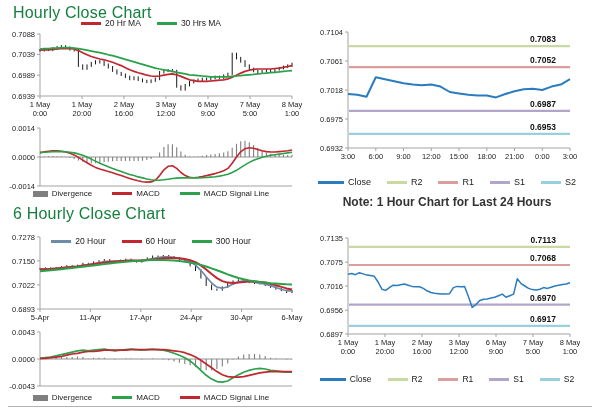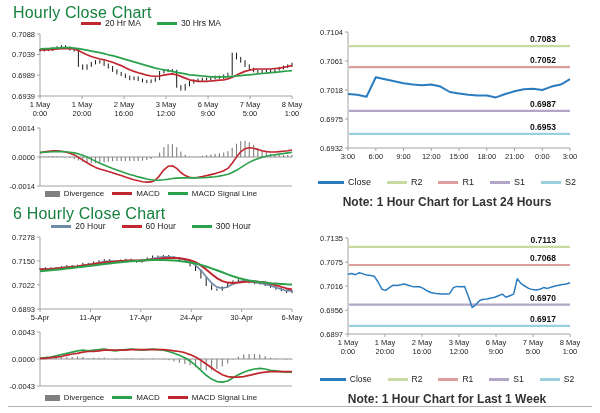--- a/index.html
+++ b/index.html
@@ -1,21 +1,21 @@
 <!DOCTYPE html>
 <html><head>
 <meta charset="utf-8">
 <style>
   html,body{margin:0;padding:0;background:#fff;}
   .stage{position:relative;width:600px;height:413px;background:#ffffff;
          font-family:"Liberation Sans",sans-serif;overflow:hidden;}
   .panel-title{position:absolute;font-size:16px;font-weight:normal;color:#15803d;letter-spacing:.2px;}
   .legend{position:absolute;display:flex;justify-content:center;align-items:center;gap:16px;
           font-size:8.5px;color:#1a1a1a;}
-  .legend.small{font-size:8px;gap:8px;}
+  .legend.small{font-size:8px;gap:20px;}
   .legend .li{display:flex;align-items:center;gap:4px;white-space:nowrap;}
   .sw{display:inline-block;height:3px;width:20px;}
   .sw.close{width:26px;height:3px;}
   .sw.block{width:15px;height:6px;}
   .note{position:absolute;font-size:12px;font-weight:bold;color:#333;text-align:center;}
   svg{position:absolute;overflow:visible;}
   svg text.tick{font-family:"Liberation Sans",sans-serif;font-size:7.5px;fill:#222;}
   svg text.lvl{font-family:"Liberation Sans",sans-serif;font-size:8.5px;font-weight:600;fill:#111;}
   .divider{position:absolute;height:1px;background:#b3b3b3;}
 </style>
@@ -274,21 +274,21 @@
         <span>S1</span>
       </span>
       <span class="li">
         <i class="sw line" style="background: rgb(154, 208, 221);"></i>
         <span>S2</span>
       </span>
     </div>
   <div class="note" style="left:302px;top:195px;width:290px;">Note: 1 Hour Chart for Last 24 Hours</div>
 
   <div class="panel-title" style="left:13px;top:205px;">6 Hourly Close Chart</div>
-  <div class="legend" style="left:4px;top:221px;width:294px;">
+  <div class="legend" style="left:4px;top:236px;width:294px;">
       <span class="li">
         <i class="sw line" style="background: rgb(110, 140, 168);"></i>
         <span>20 Hour</span>
       </span>
       <span class="li">
         <i class="sw line" style="background: rgb(192, 39, 47);"></i>
         <span>60 Hour</span>
       </span>
       <span class="li">
         <i class="sw line" style="background: rgb(42, 161, 74);"></i>
@@ -502,16 +502,15 @@
       </span>
       <span class="li">
         <i class="sw line" style="background: rgb(177, 165, 200);"></i>
         <span>S1</span>
       </span>
       <span class="li">
         <i class="sw line" style="background: rgb(154, 208, 221);"></i>
         <span>S2</span>
       </span>
     </div>
-  <div class="note" style="left:302px;top:392px;width:290px;">Note: 1 Hour Chart for Last 1 Week</div>
 
   <div class="divider" style="left:8px;top:406px;width:584px;"></div>
 </div>
 
 </body></html>

